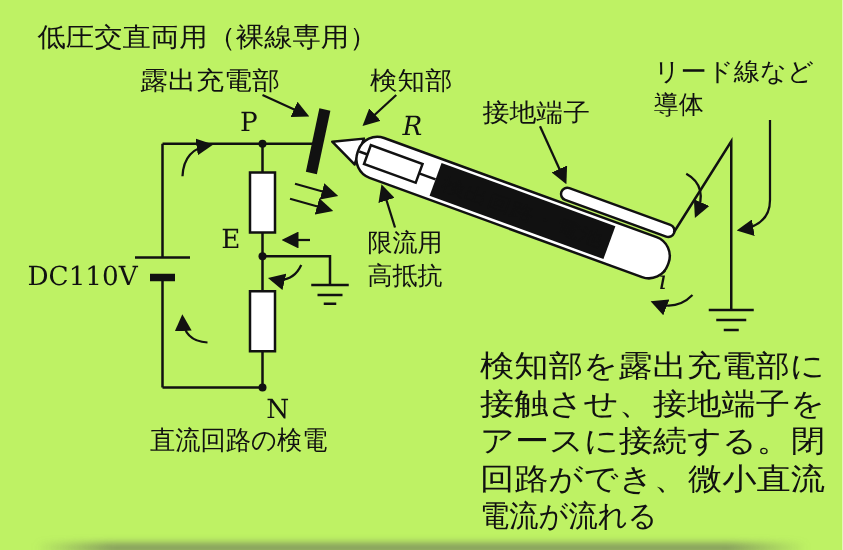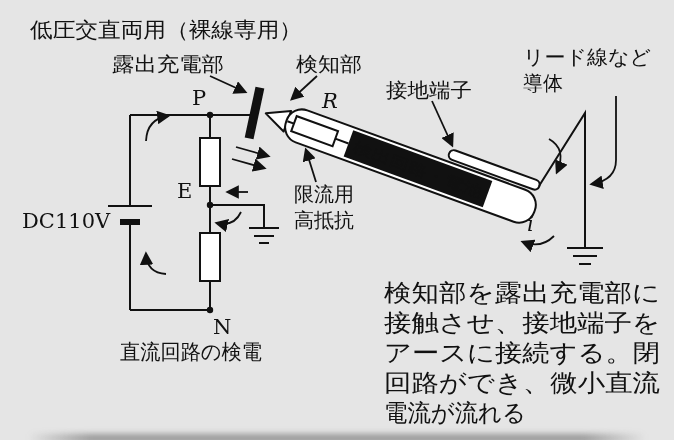--- a/index.html
+++ b/index.html
@@ -1,16 +1,16 @@
 <!DOCTYPE html>
 <html><head>
 <meta charset="utf-8">
 <style>
   html,body{margin:0;padding:0;background:#ffffff;}
-  .page{position:relative;width:674px;height:440px;background:#e5e5e5;overflow:hidden;
+  .page{position:relative;width:674px;height:440px;background:#bef264;overflow:hidden;
         font-family:"DejaVu Serif","Liberation Serif",serif;}
   svg text{font-family:"DejaVu Serif","Liberation Serif",serif;fill:#111;}
   .scan-shadow{position:absolute;left:28px;right:28px;bottom:-3px;height:9px;
     background:linear-gradient(to right, rgba(120,120,120,0) 0%, rgba(90,90,90,.55) 10%,
                rgba(90,90,90,.55) 90%, rgba(120,120,120,0) 100%);
     filter:blur(3px);}
 </style>
 </head>
 <body>
 

